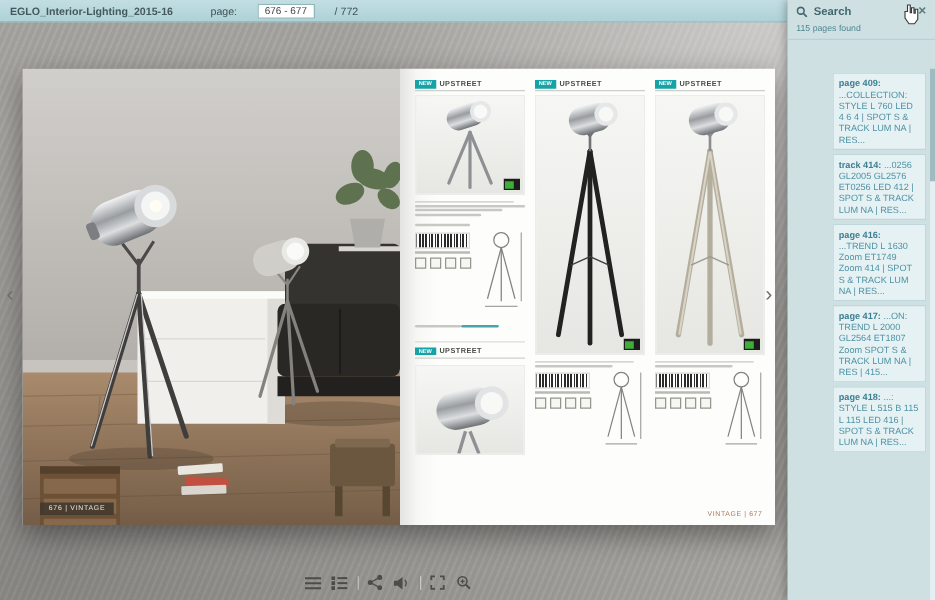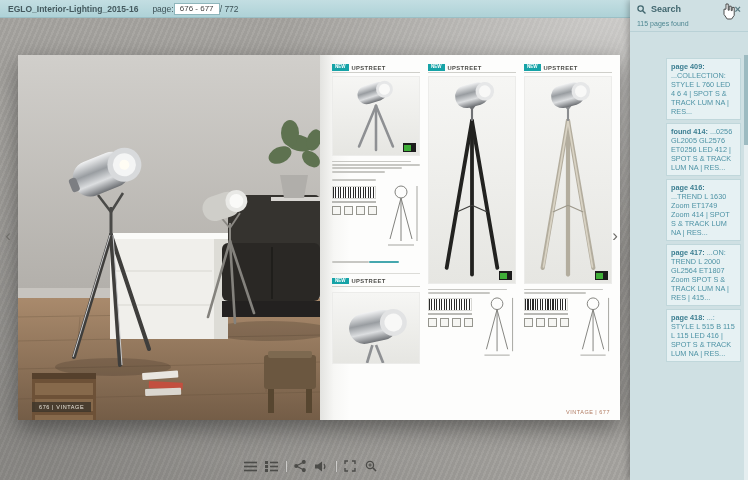--- a/index.html
+++ b/index.html
@@ -8,21 +8,21 @@
     background-color:#a6a4a0;
     background-image:
       radial-gradient(ellipse at 82% 2%, rgba(255,255,255,.45), transparent 38%),
       radial-gradient(ellipse at 5% 95%, rgba(0,0,0,.18), transparent 55%),
       radial-gradient(ellipse at 40% 55%, rgba(255,255,255,.07), transparent 60%),
       repeating-linear-gradient(113deg, rgba(255,255,255,.035) 0 2px, rgba(0,0,0,.035) 2px 5px);
   }
   
   .topbar { position:absolute; left:0; top:0; width:630px; height:18px;
     background:linear-gradient(#c3dee2,#aed2d7); display:flex; align-items:center;
-    padding:0 8px; gap:0; font-size:8.5px; color:#3d5257; border-bottom:1px solid #9bbfc5; }
+    padding:0 8px; gap:16px; font-size:8.5px; color:#3d5257; border-bottom:1px solid #9bbfc5; }
   .topbar .doc-title { font-weight:bold; color:#44595e; margin-right:14px; }
   .page-input { width:46px; height:12px; font-size:8px; text-align:center;
     border:1px solid #8fb6bc; background:#fff; color:#444; font-family:"Liberation Sans",sans-serif; }
   
   .sidebar { position:absolute; right:0; top:0; width:118px; height:480px;
     background:#cfe0e3; box-shadow:-2px 0 6px rgba(0,0,0,.25); overflow:hidden; }
   .sb-header { height:18px; display:flex; align-items:center; gap:5px; padding:0 7px;
     font-size:9px; font-weight:bold; color:#41666e; }
   .sb-close { margin-left:auto; font-size:11px; color:#5d7d84; cursor:pointer; line-height:10px; }
   .sb-searchrow { display:flex; gap:2px; padding:3px 6px 3px 6px; }
@@ -486,21 +486,21 @@
       <div class="result">
         <b>page 409: </b>
         <span>...COLLECTION: STYLE L 760 LED 4 6 4 | SPOT S &amp; TRACK LUM NA | RES... </span>
       </div>
 
 
 
 
 
       <div class="result">
-        <b>found 414: </b>
+        <b>track 414: </b>
         <span>...0256 GL2005 GL2576 ET0256 LED 412 | SPOT S &amp; TRACK LUM NA | RES... </span>
       </div>
 
 
       <div class="result">
         <b>page 416: </b>
         <span>...TREND L 1630 Zoom ET1749 Zoom 414 | SPOT S &amp; TRACK LUM NA | RES... </span>
       </div>
 
       <div class="result">

